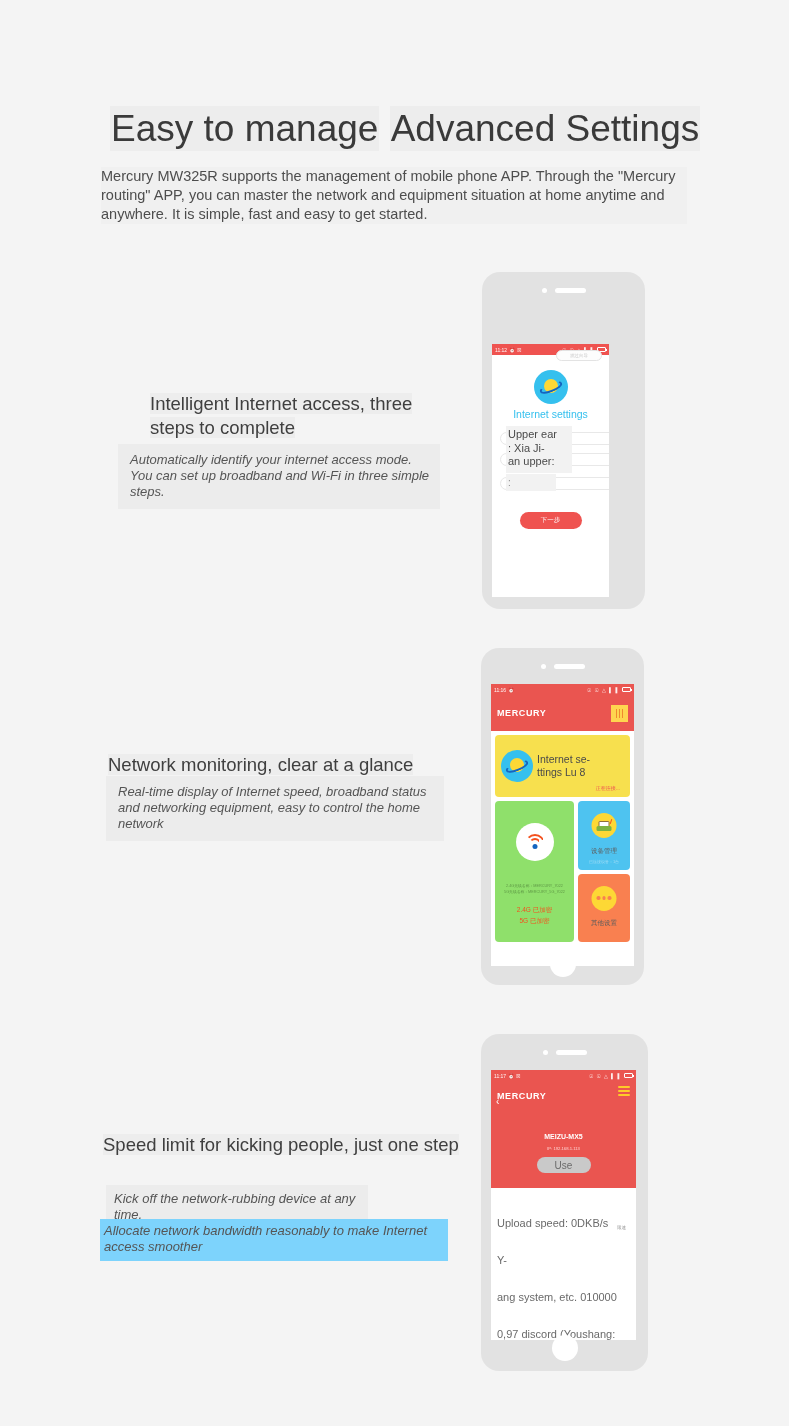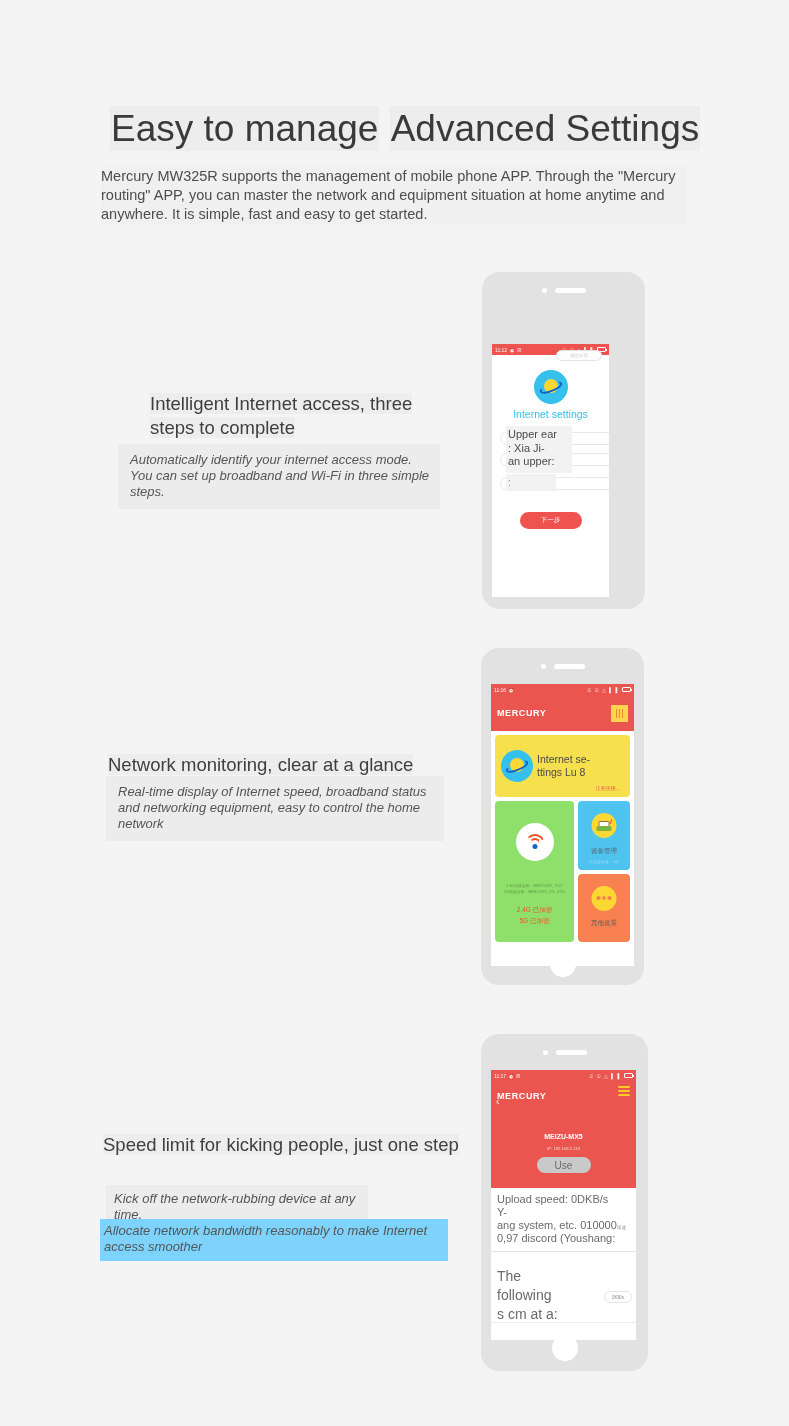--- a/index.html
+++ b/index.html
@@ -507,20 +507,21 @@
     position: relative;
     padding: 5px 6px 6px 6px;
     border-bottom: 1px solid #e6e6e6;
     min-height: 56px;
   }
   .p3-info .line {
     font-size: 11px;
     line-height: 13px;
     color: #6a6a6a;
     white-space: nowrap;
+    margin-top: 24px;
   }
   .p3-info .line.thin {
     font-size: 11px;
     color: #6a6a6a;
   }
   .p3-info .badge {
     position: absolute;
     right: 10px; top: 37px;
     font-size: 4.5px;
     color: #9a9a9a;

